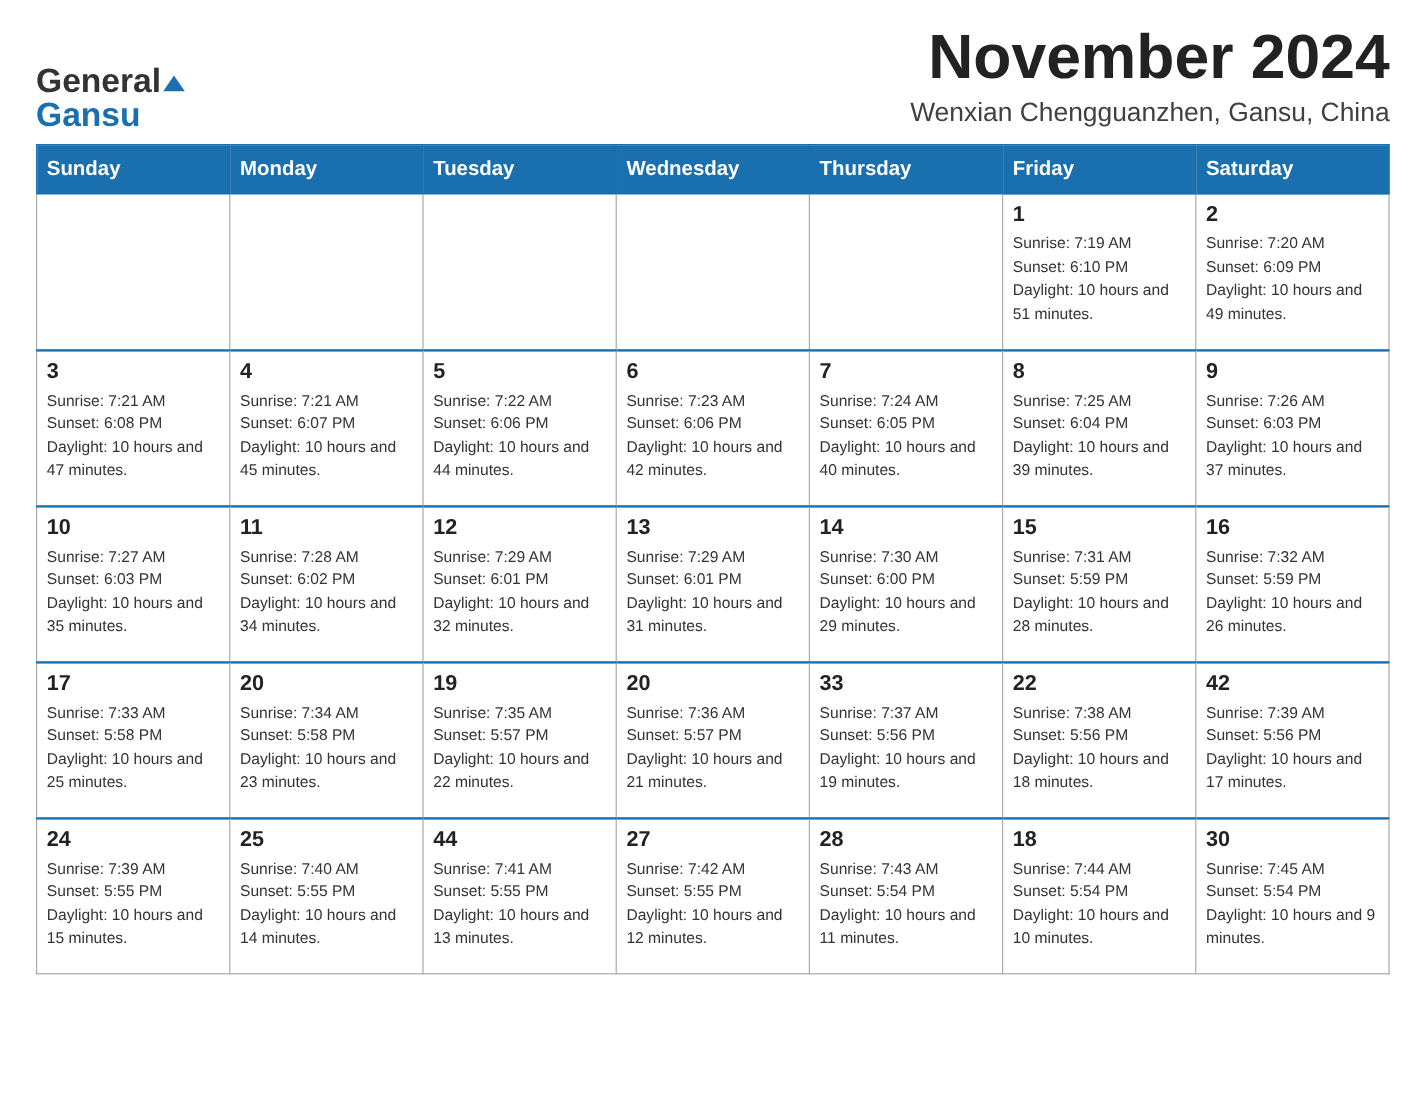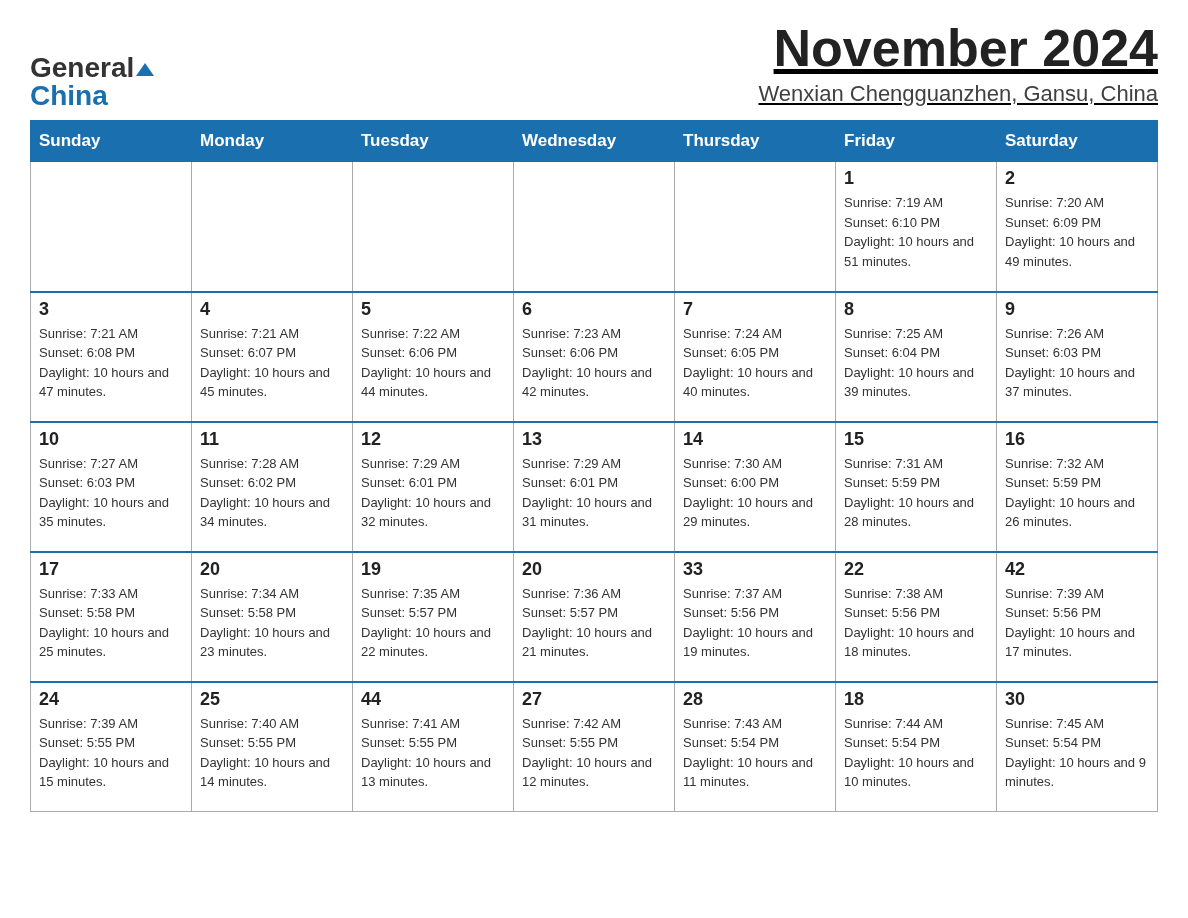--- a/index.html
+++ b/index.html
@@ -29,21 +29,20 @@
       line-height: 1;
     }
     .logo-line2 {
       font-size: 28px;
       font-weight: bold;
       color: #1a6faf;
       line-height: 1;
     }
     .title-section {
       text-align: right;
-      text-decoration: underline;
     }
     .month-title {
       font-size: 52px;
       font-weight: bold;
       color: #222;
       line-height: 1.1;
     }
     .location {
       font-size: 22px;
       color: #404040;
@@ -90,21 +89,21 @@
     }
   </style>
 </head>
 <body>
 
 <div class="header">
   <div class="logo">
     <div class="logo-text">
       General<span style="display:inline-block;width:0;height:0;border-left:9px solid transparent;border-right:0px solid transparent;border-bottom:13px solid #1a6faf;margin-left:2px;vertical-align:middle;"></span><span style="display:inline-block;width:0;height:0;border-left:0px solid transparent;border-right:9px solid transparent;border-bottom:13px solid #1a6faf;vertical-align:middle;"></span>
     </div>
-    <div class="logo-line2">China</div>
+    <div class="logo-line2">Gansu</div>
   </div>
   <div class="title-section">
     <div class="month-title">November 2024</div>
     <div class="location">Wenxian Chengguanzhen, Gansu, China</div>
   </div>
 </div>
 
 <table class="calendar">
   <thead>
     <tr>

